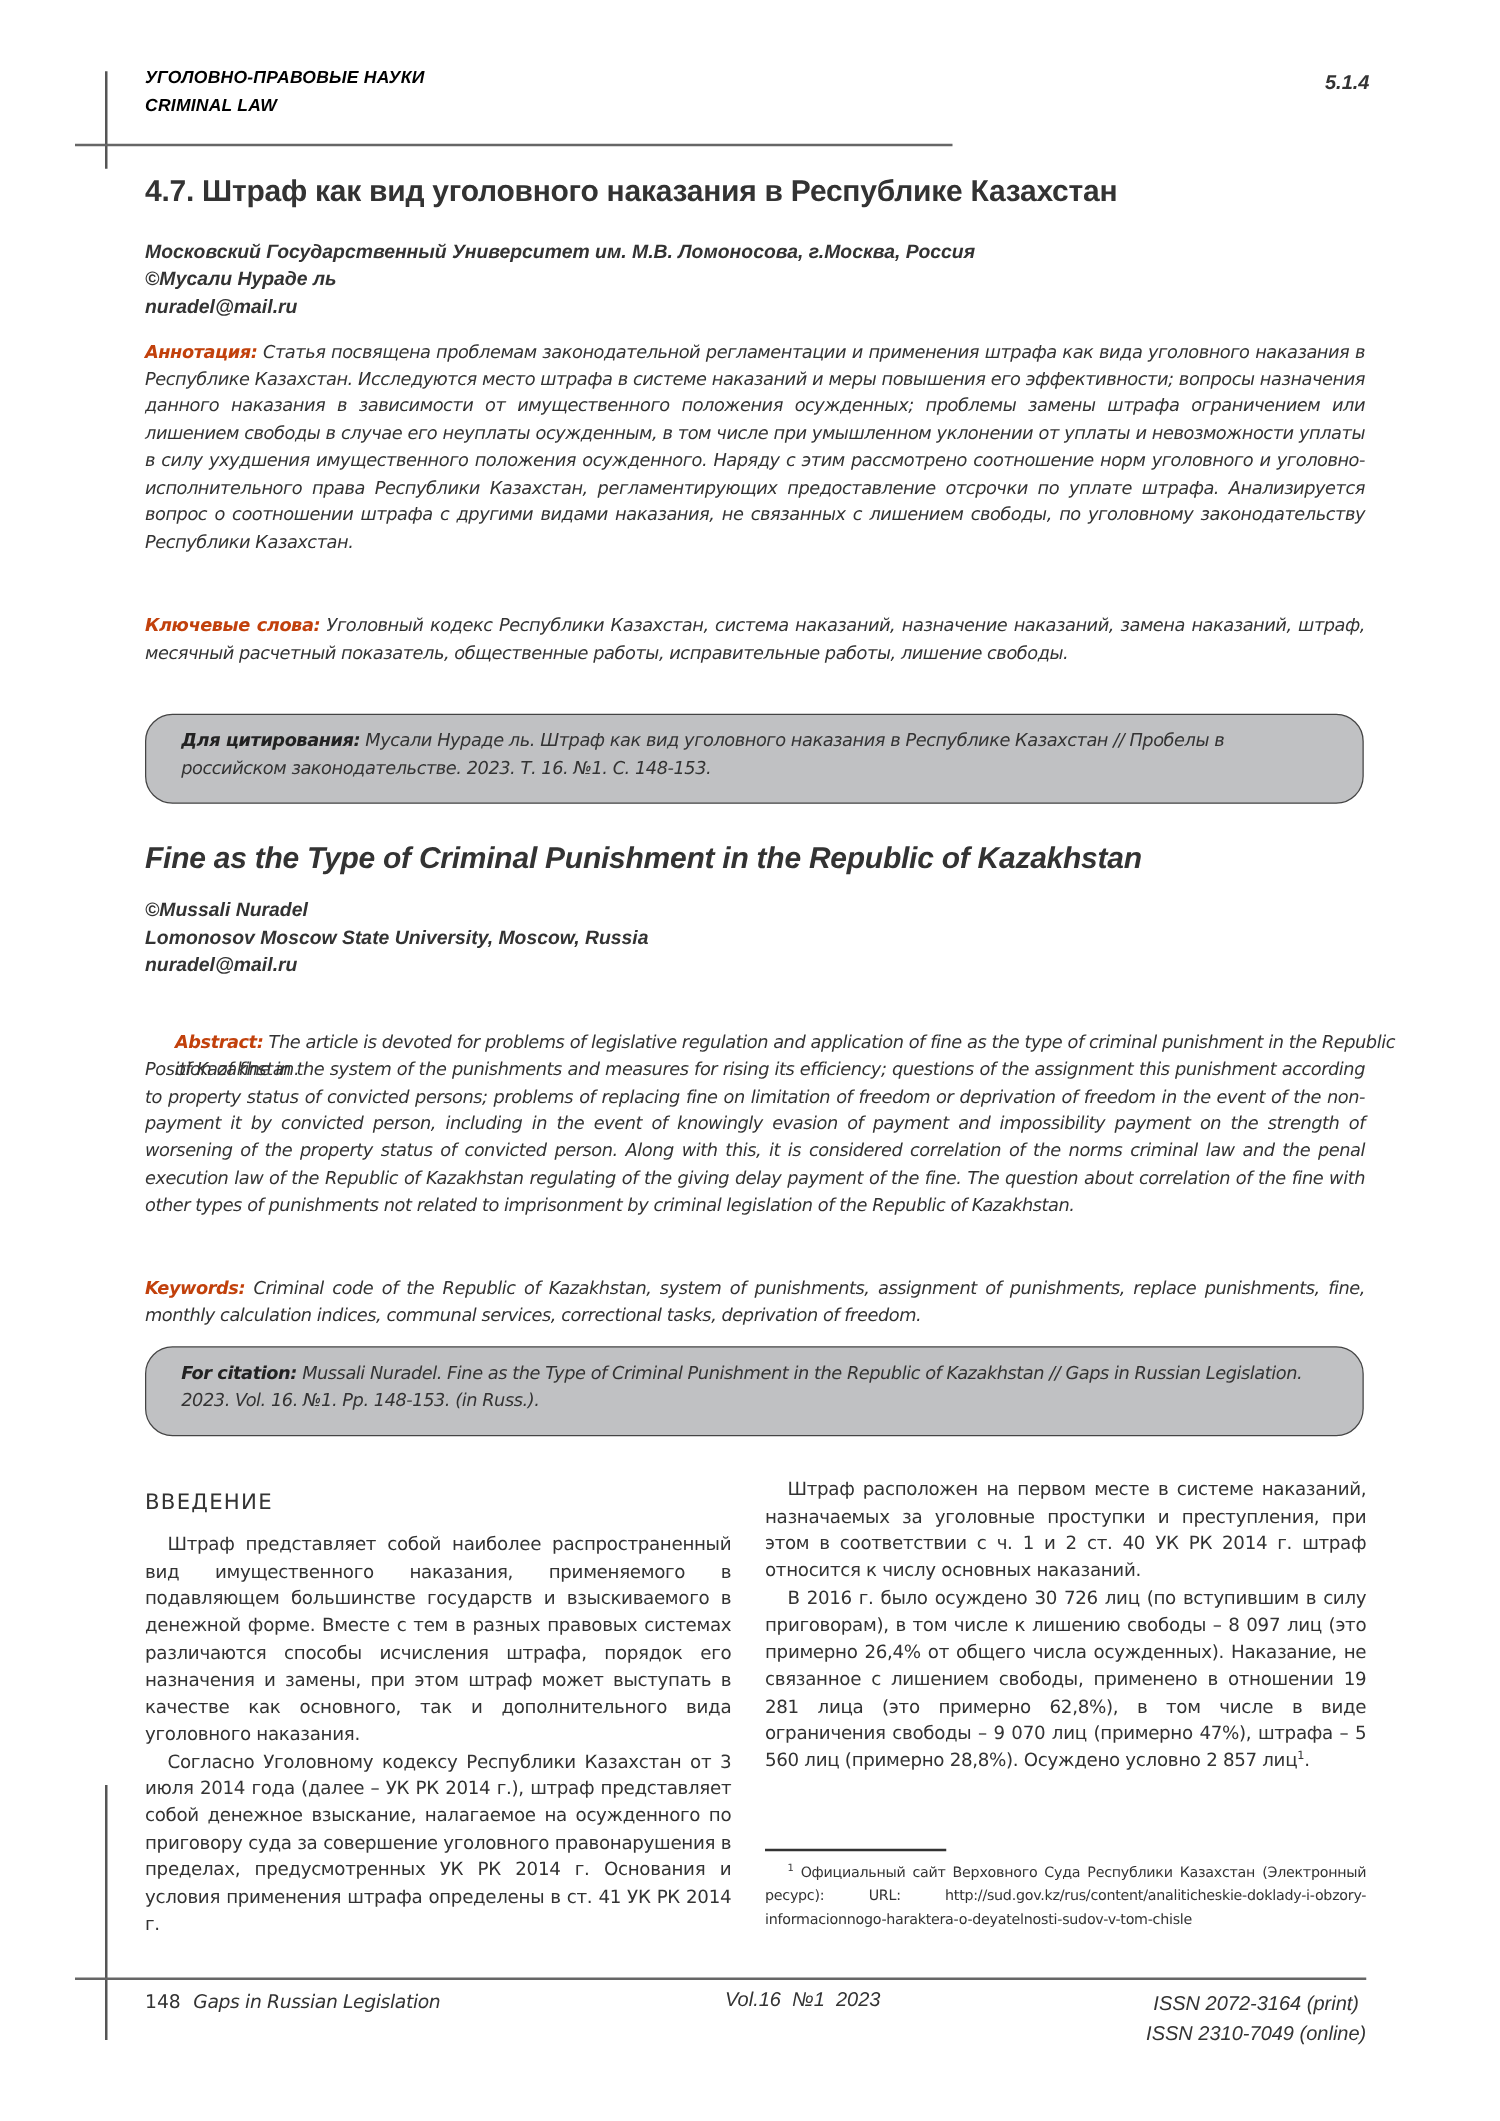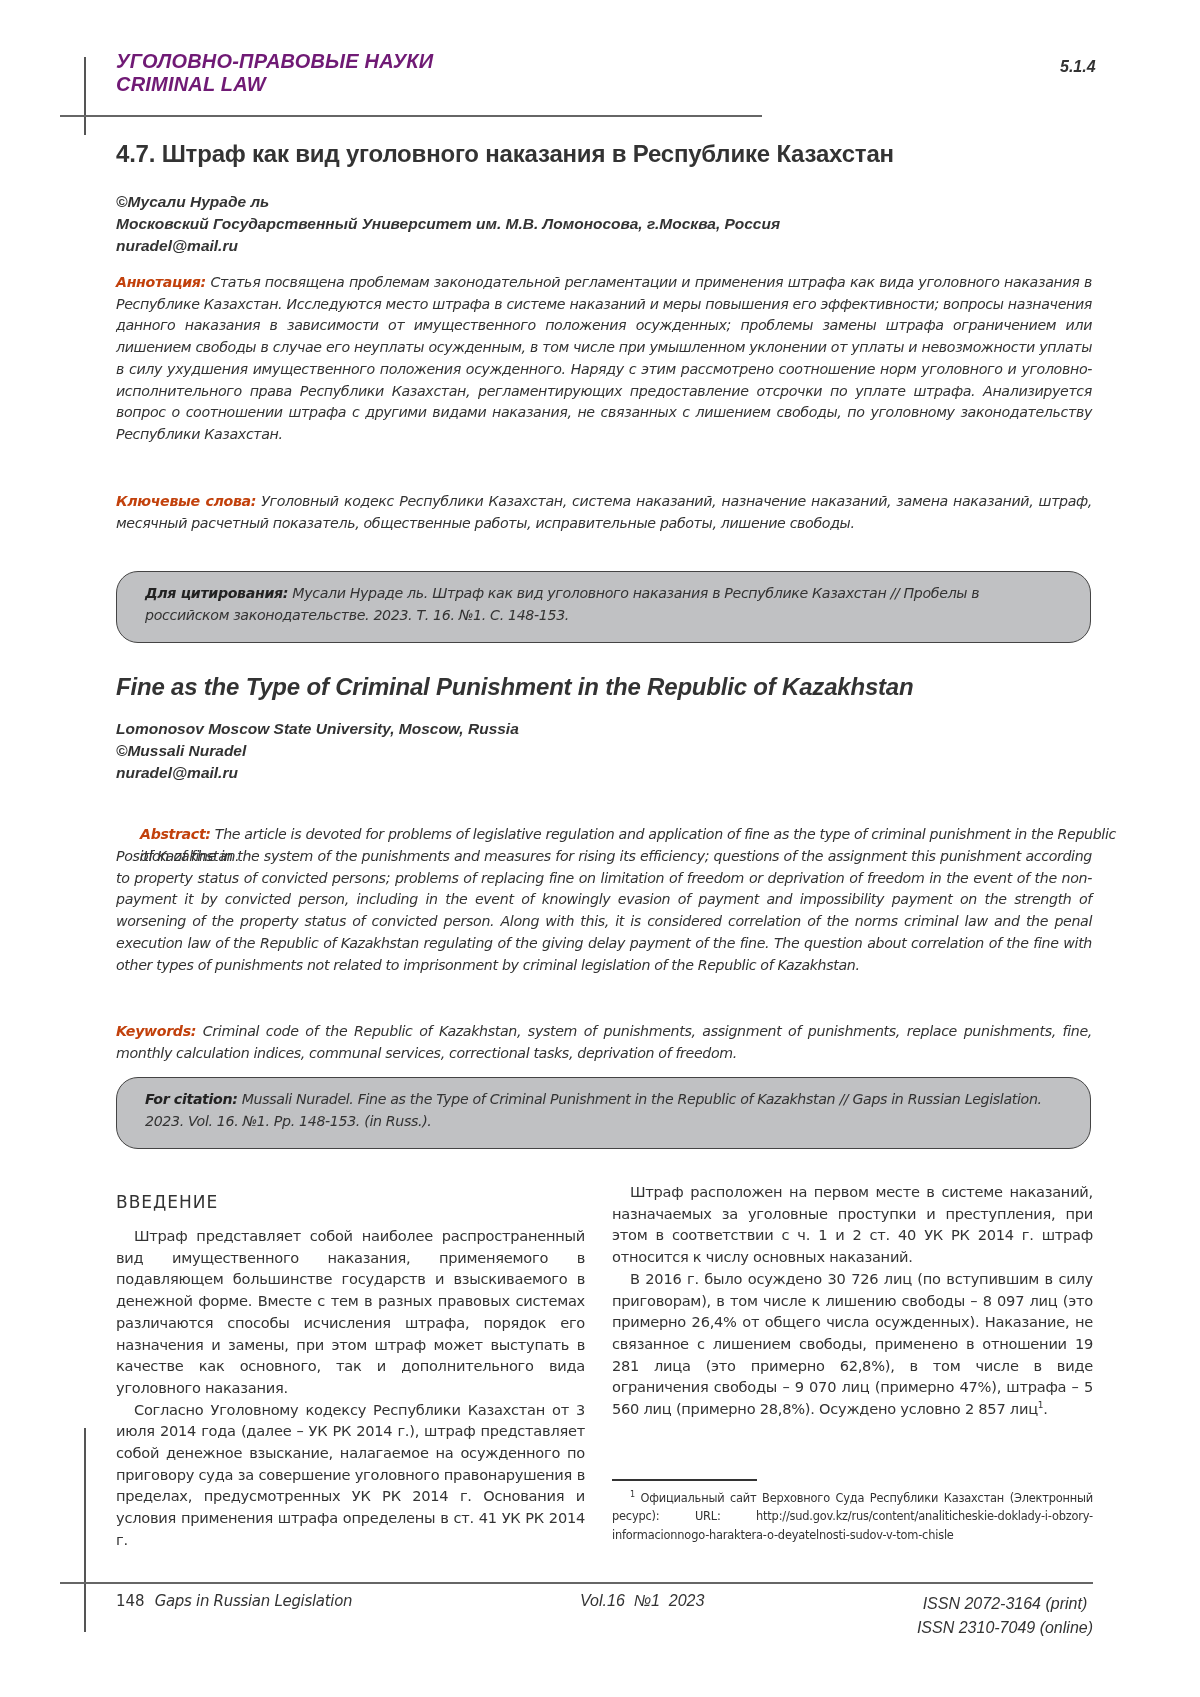--- a/index.html
+++ b/index.html
@@ -13,22 +13,22 @@
     .abs { position: absolute; }
 
     
     .vline { position: absolute; width: 2px; background: #555555; }
     .hline { position: absolute; height: 2px; background: #666666; }
 
     .hdr-rubric {
       left: 116px; top: 50px;
       font-family: "Liberation Sans", sans-serif;
       font-style: italic; font-weight: bold;
-      font-size: 20px; line-height: 23px;
-      color: #701a75;
+      font-size: 14px; line-height: 23px;
+      color: #000000;
       letter-spacing: 0.2px;
     }
     .hdr-code {
       left: 1060px; top: 58px;
       font-family: "Liberation Sans", sans-serif;
       font-style: italic; font-weight: bold;
       font-size: 16px; color: #333333;
     }
 
     .title-ru {
@@ -139,22 +139,22 @@
 <div class="hline" style="left:60px; top:1582px; width:1033px;"></div>
 
 <div class="abs hdr-rubric">
   <div>УГОЛОВНО-ПРАВОВЫЕ НАУКИ</div>
   <div>CRIMINAL LAW</div>
 </div>
 <div class="abs hdr-code">5.1.4</div>
 
 <div class="abs title-ru">4.7. Штраф как вид уголовного наказания в Республике Казахстан</div>
 <div class="abs author-block">
+  <div>Московский Государственный Университет им. М.В. Ломоносова, г.Москва, Россия</div>
   <div>©Мусали Нураде ль</div>
-  <div>Московский Государственный Университет им. М.В. Ломоносова, г.Москва, Россия</div>
   <div>nuradel@mail.ru</div>
 </div>
 
 <div class="para-it" style="top:272px;">
   <b>Аннотация:</b>
   <span>Статья посвящена проблемам законодательной регламентации и применения штрафа как вида уголовного наказания в Республике Казахстан. Исследуются место штрафа в системе наказаний и меры повышения его эффективности; вопросы назначения данного наказания в зависимости от имущественного положения осужденных; проблемы замены штрафа ограничением или лишением свободы в случае его неуплаты осужденным, в том числе при умышленном уклонении от уплаты и невозможности уплаты в силу ухудшения имущественного положения осужденного. Наряду с этим рассмотрено соотношение норм уголовного и уголовно-исполнительного права Республики Казахстан, регламентирующих предоставление отсрочки по уплате штрафа. Анализируется вопрос о соотношении штрафа с другими видами наказания, не связанных с лишением свободы, по уголовному законодательству Республики Казахстан.</span>
 </div>
 
 <div class="para-it" style="top:491px;">
   <b>Ключевые слова:</b>
@@ -163,22 +163,22 @@
 
 <div class="cite-box" style="top:571px; height:72px;">
   <div class="txt">
     <b>Для цитирования:</b>
     <span>Мусали Нураде ль. Штраф как вид уголовного наказания в Республике Казахстан // Пробелы в российском законодательстве. 2023. Т. 16. №1. С. 148-153.</span>
   </div>
 </div>
 
 <div class="abs title-en">Fine as the Type of Criminal Punishment in the Republic of Kazakhstan</div>
 <div class="abs author-en">
+  <div>©Mussali Nuradel</div>
   <div>Lomonosov Moscow State University, Moscow, Russia</div>
-  <div>©Mussali Nuradel</div>
   <div>nuradel@mail.ru</div>
 </div>
 
 <div class="para-it" style="top:824px;margin-left:24px;">
   <b>Abstract:</b>
   <span>The article is devoted for problems of legislative regulation and application of fine as the type of criminal punishment in the Republic of Kazakhstan.</span>
 </div>
 <div class="para-it" style="top:846px;">
   <span>Position of fine in the system of the punishments and measures for rising its efficiency;  questions of the assignment this punishment  according to property status of convicted persons;  problems of  replacing fine on limitation of freedom or deprivation of freedom in the event of the non-payment it by convicted person, including in the event of  knowingly evasion of payment  and impossibility  payment on the strength of worsening of the property status of convicted person. Along with this, it is considered correlation of the norms  criminal law and the penal execution law of the Republic of Kazakhstan  regulating of the giving delay payment of the fine.  The question about correlation of the fine with other types of punishments not related to imprisonment by criminal legislation of the Republic of Kazakhstan.</span>
 </div>

